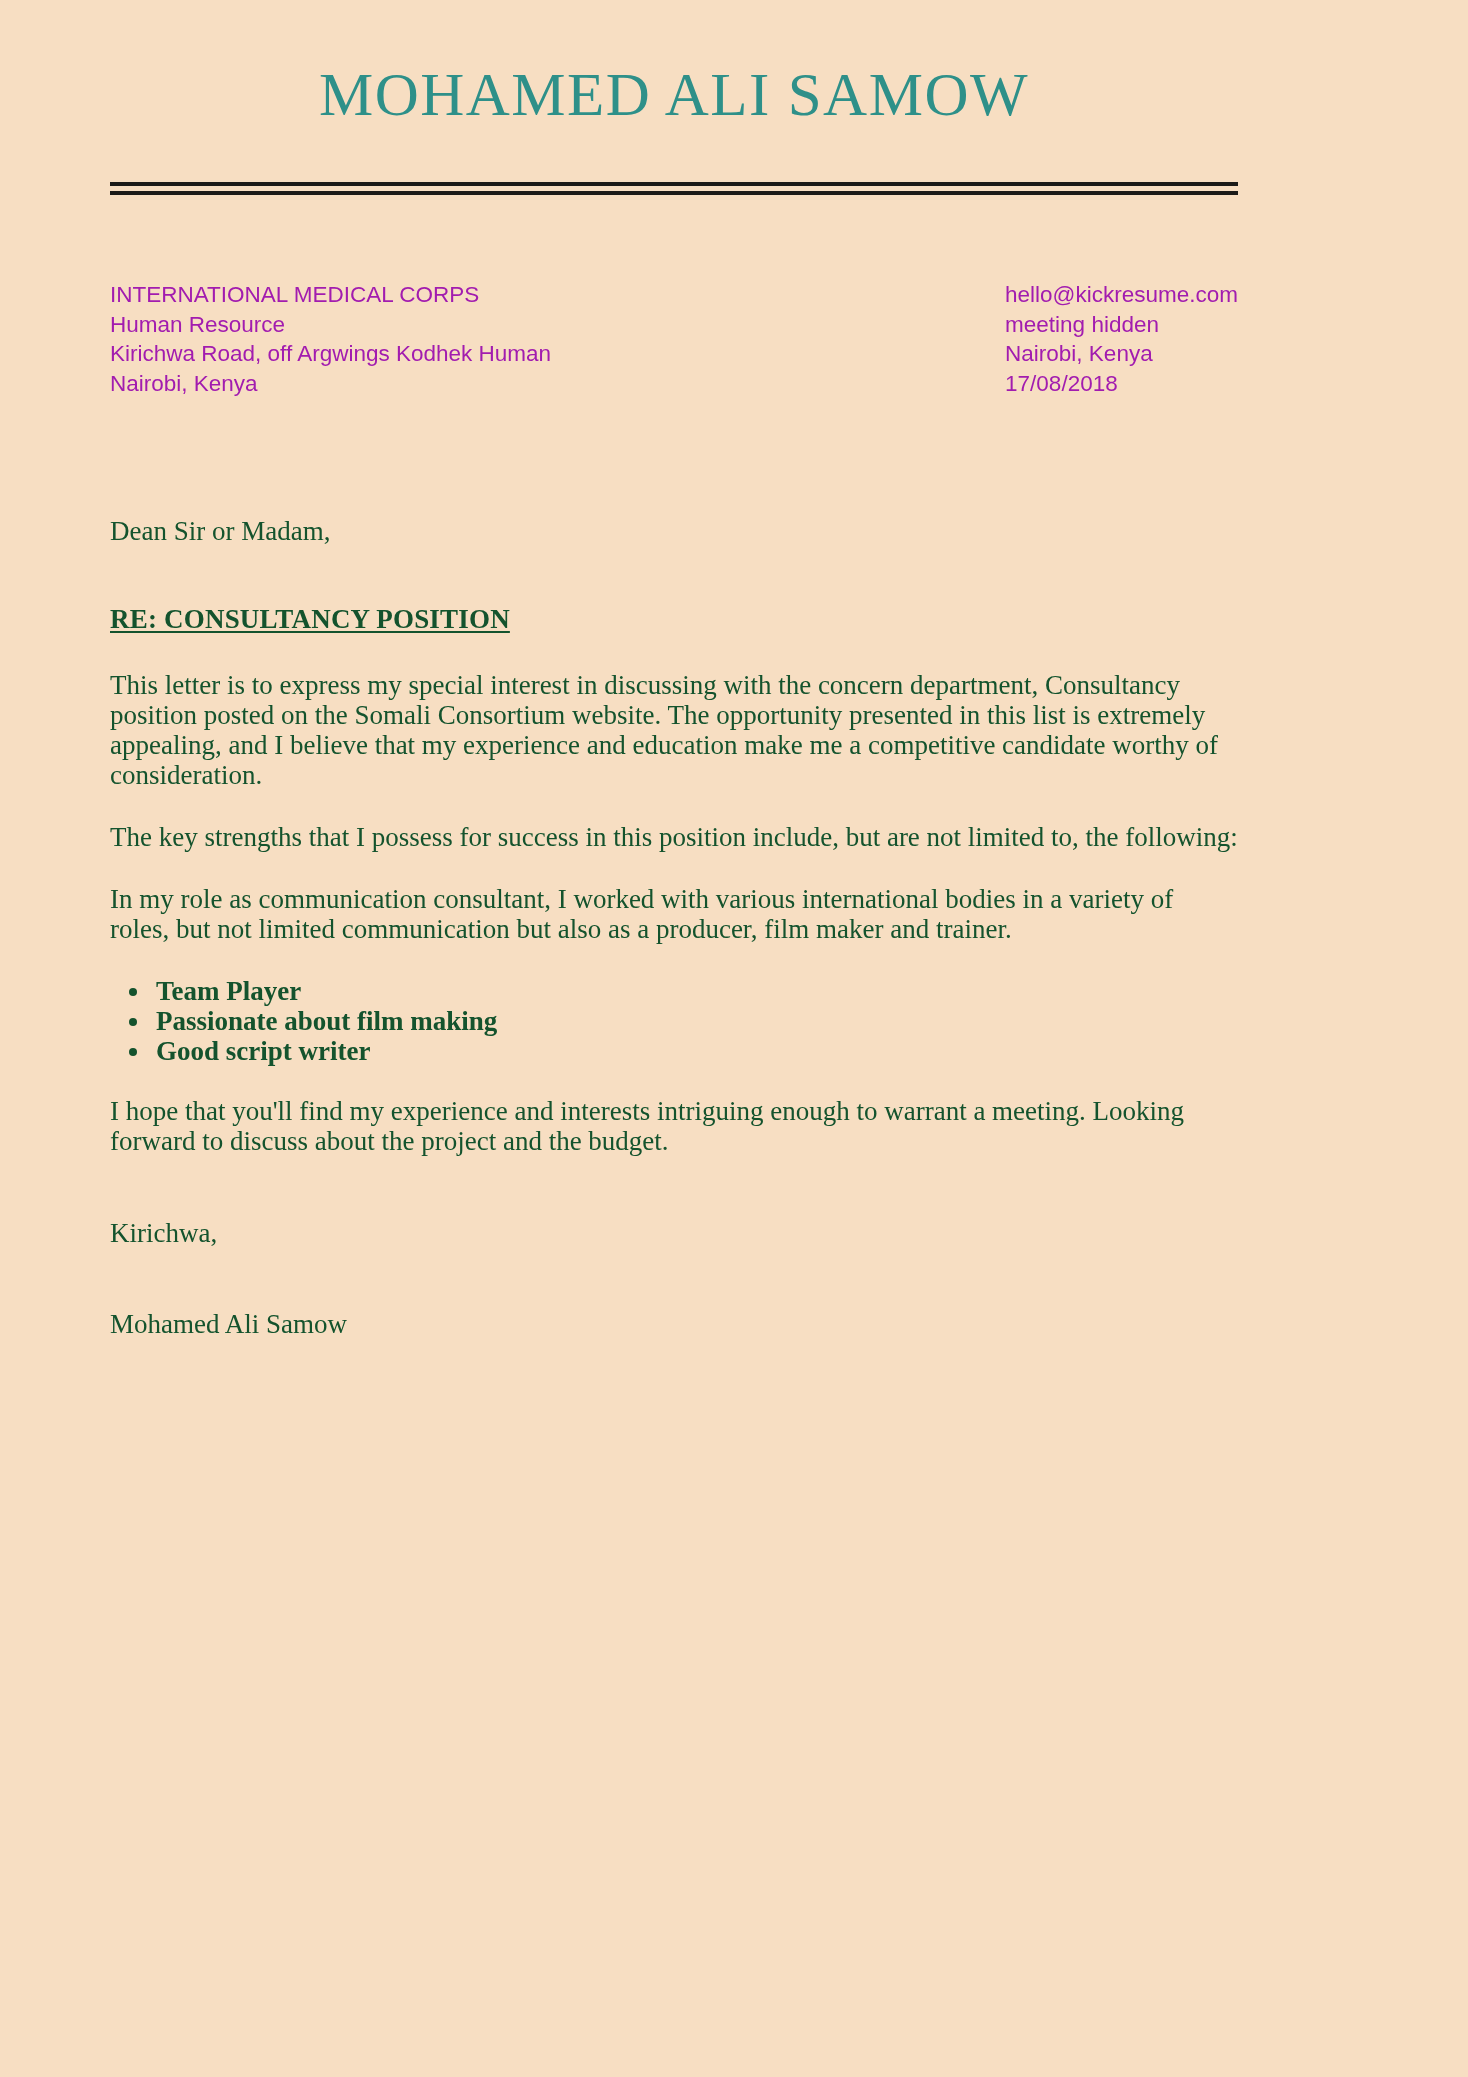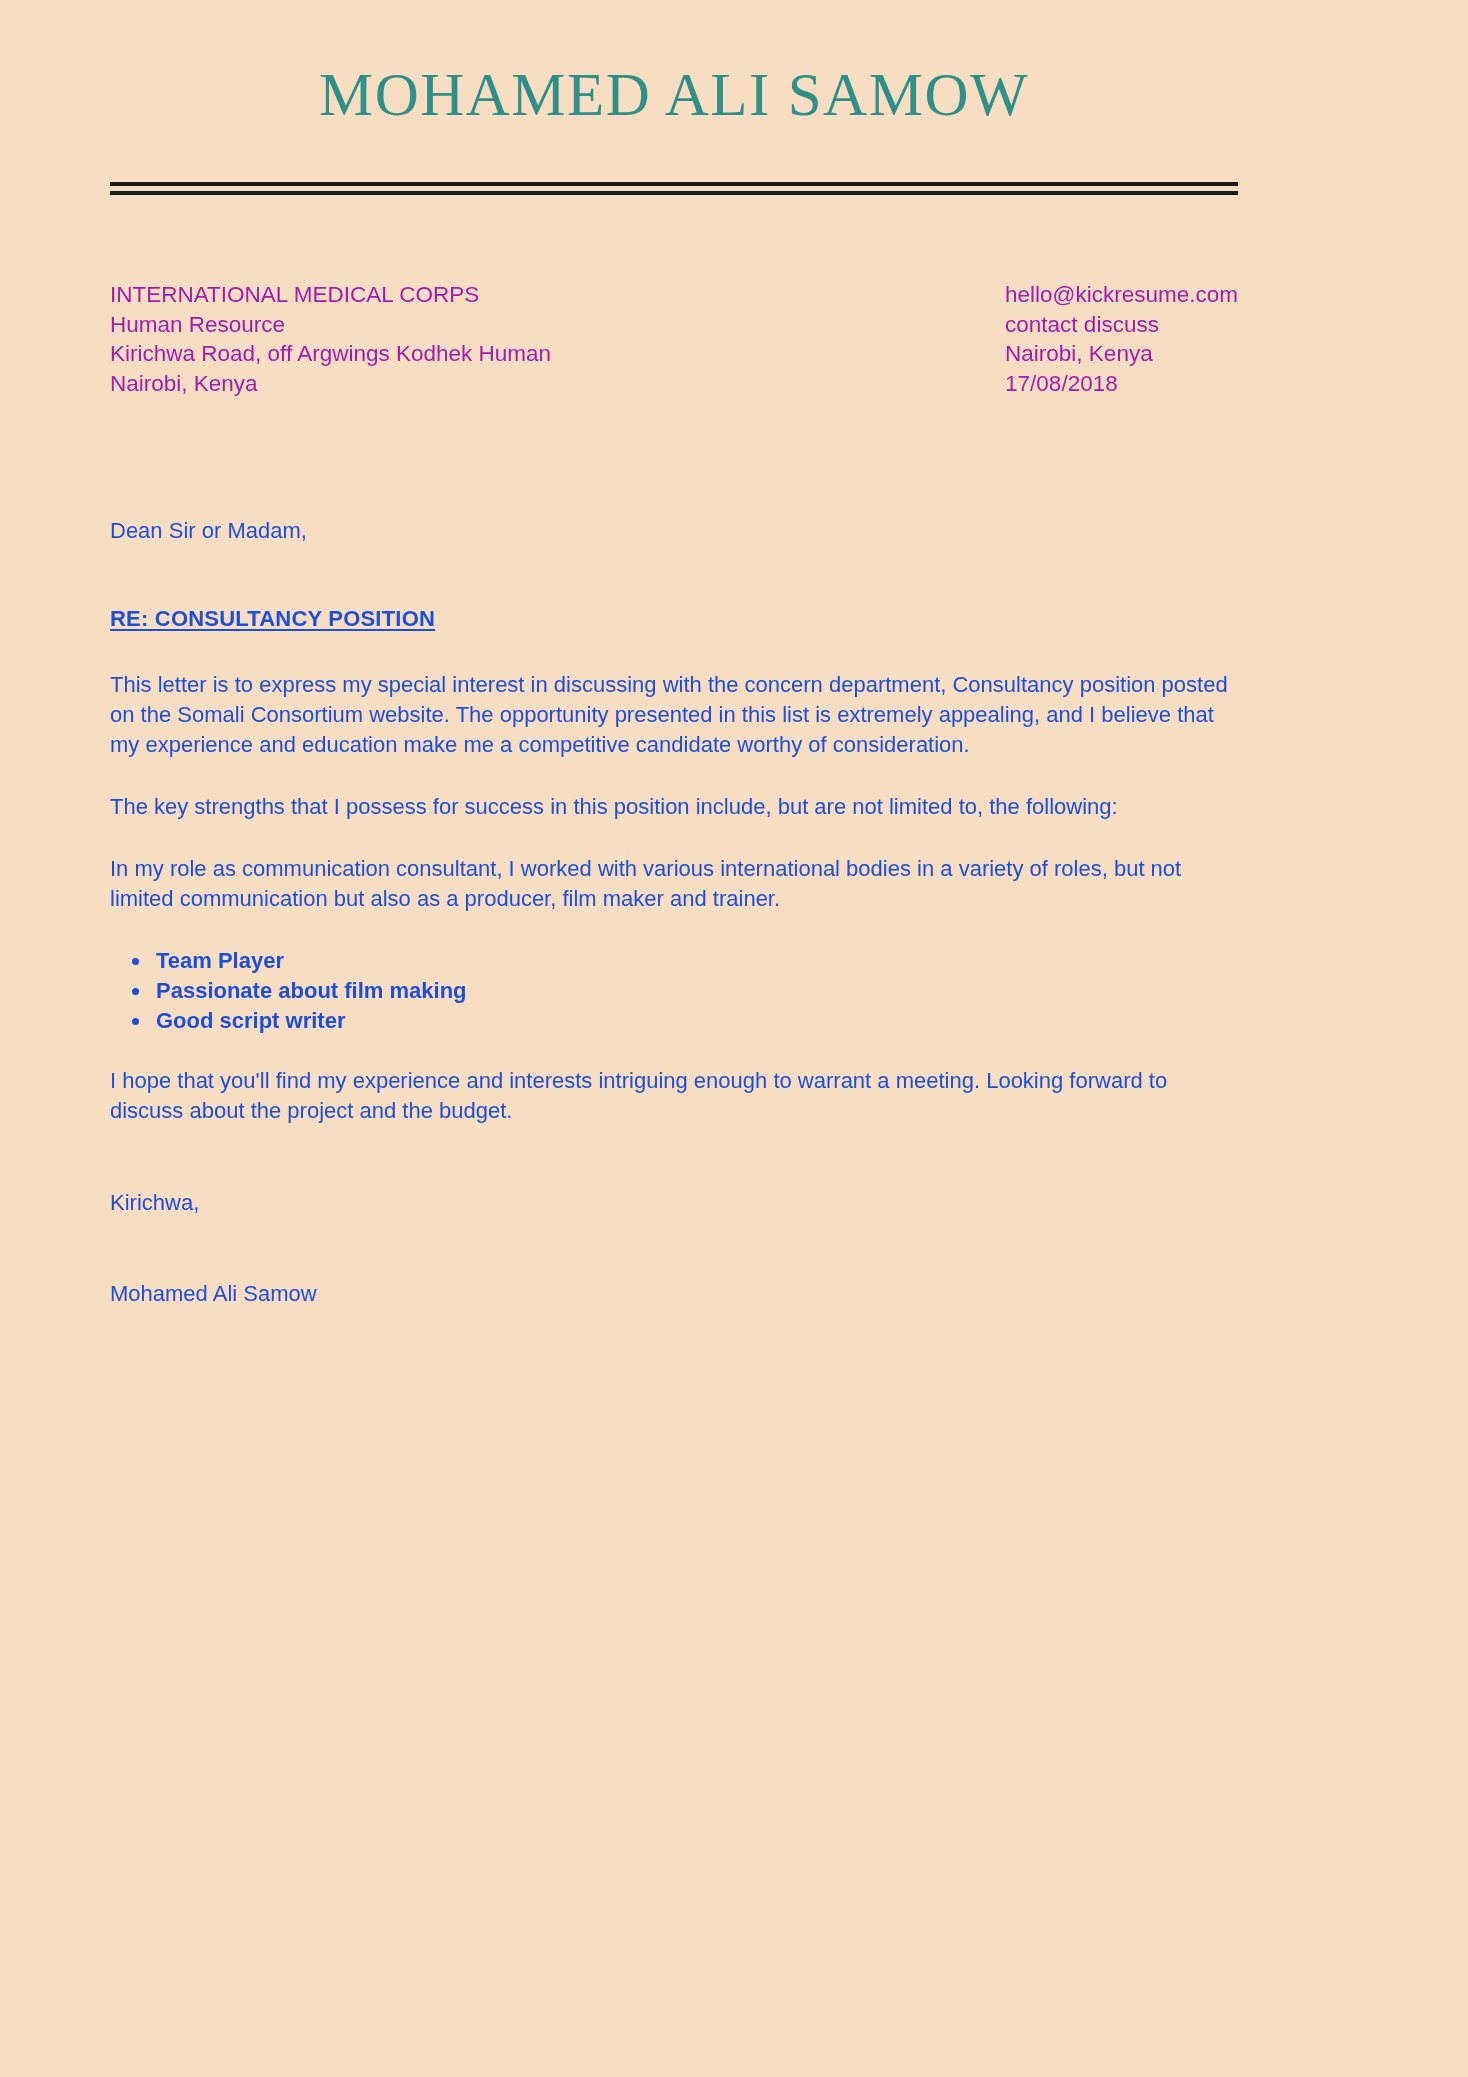--- a/index.html
+++ b/index.html
@@ -69,23 +69,24 @@
   .addr-col.right {
     text-align: left;
   }
   .addr-line {
     white-space: nowrap;
   }
 
   
   .letter-body {
     margin-top: 118px;
-    font-size: 22px;
+    font-size: 27px;
     line-height: 30px;
-    color: #1d4ed8;
+    color: #14532d;
+    font-family: Liberation Serif, serif;
   }
   .salutation {
     margin: 0 0 58px 0;
   }
   .subject {
     margin: 0 0 36px 0;
     font-weight: 700;
     text-decoration: underline;
     text-underline-offset: 3px;
     letter-spacing: 0.2px;
@@ -133,21 +134,21 @@
 
     <div class="addr-col left">
       <div class="addr-line">INTERNATIONAL MEDICAL CORPS</div>
       <div class="addr-line">Human Resource</div>
       <div class="addr-line">Kirichwa Road, off Argwings Kodhek Human</div>
       <div class="addr-line">Nairobi, Kenya</div>
     </div>
 
     <div class="addr-col right">
       <div class="addr-line">hello@kickresume.com</div>
-      <div class="addr-line">contact discuss</div>
+      <div class="addr-line">meeting hidden</div>
       <div class="addr-line">Nairobi, Kenya</div>
       <div class="addr-line">17/08/2018</div>
     </div>
 
   </div>
 
   <div class="letter-body">
 
     <p class="salutation">Dean Sir or Madam,</p>
 

